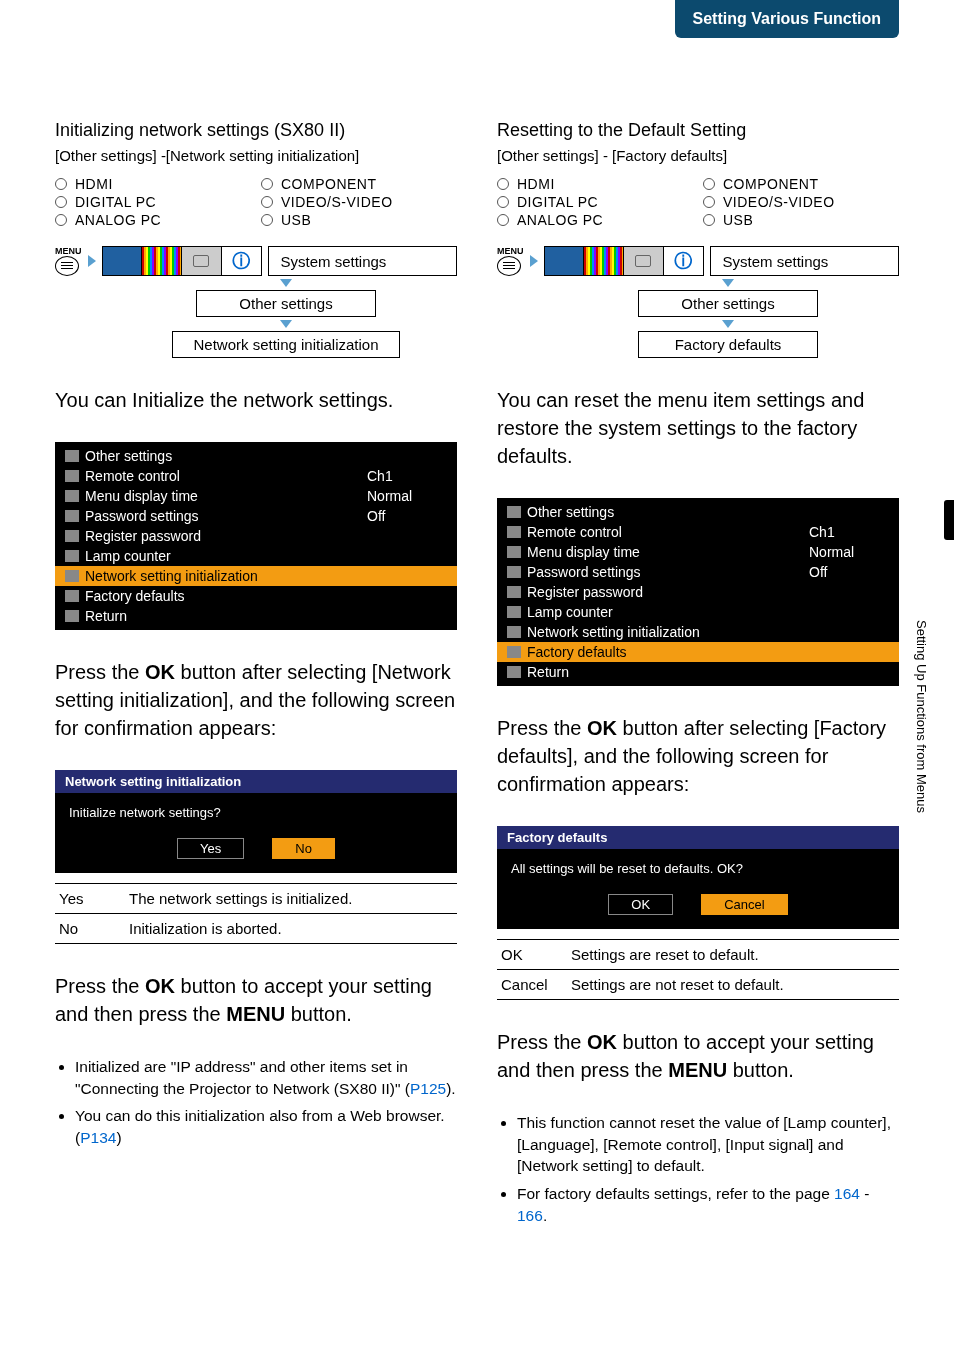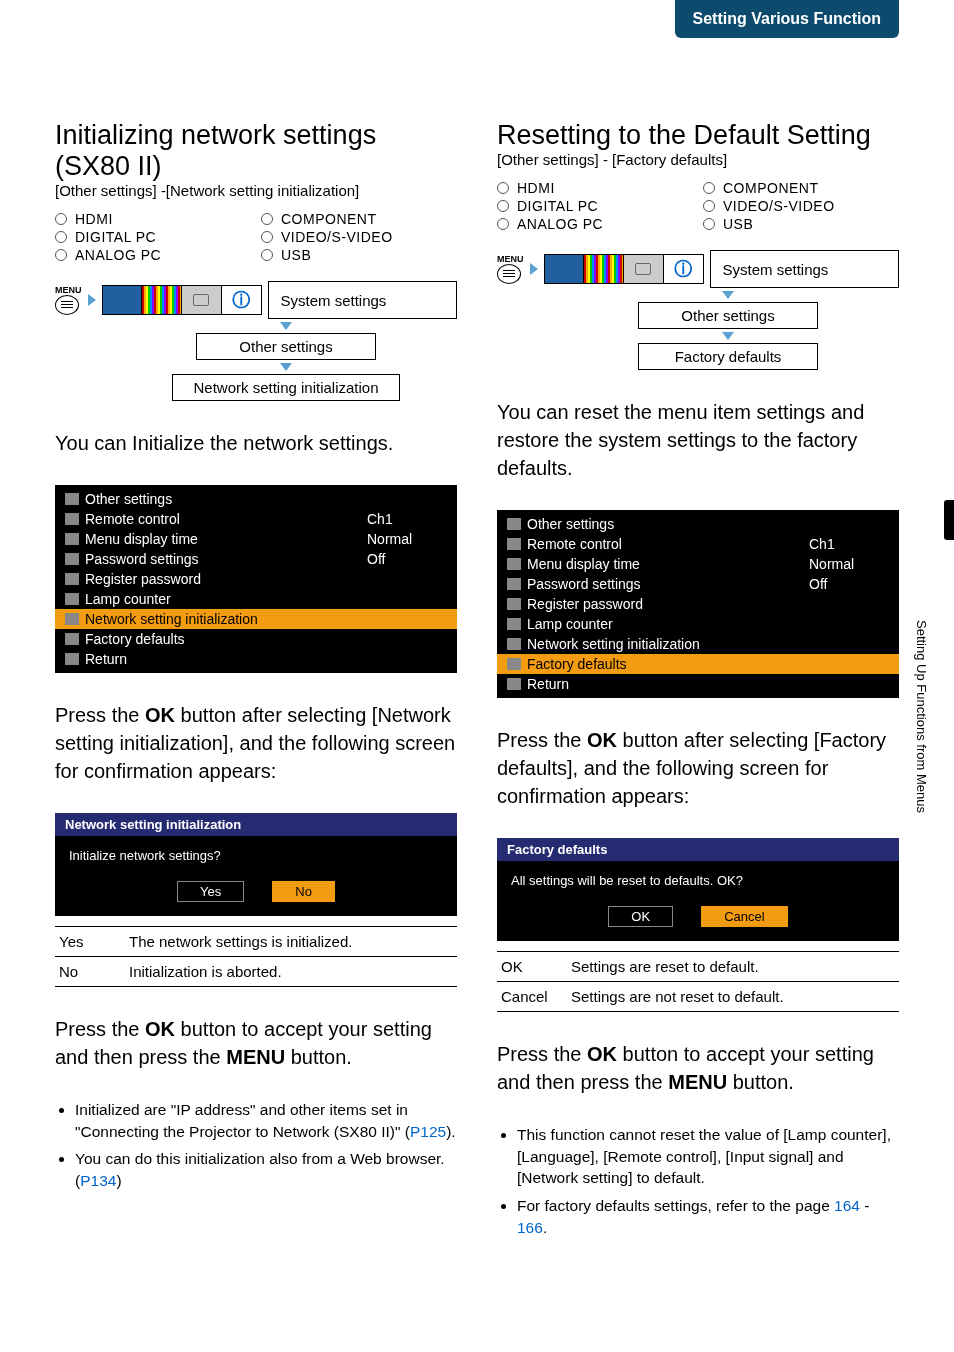--- a/index.html
+++ b/index.html
@@ -3,40 +3,40 @@
 <meta charset="utf-8">
 <style>
   * { box-sizing: border-box; margin: 0; padding: 0; }
   body { font-family: Arial, Helvetica, sans-serif; width: 954px; background: #fff; color: #000; }
   .page { position: relative; padding: 40px 55px 40px 55px; }
   .header-band { background: #0c4a6e; color: #fff; font-weight: bold; font-size: 16px; padding: 10px 18px; border-radius: 0 0 6px 6px; position: absolute; top: 0; right: 55px; }
   .tab-edge { position: absolute; right: 0; top: 500px; width: 10px; height: 40px; background: #000; border-radius: 3px 0 0 3px; }
   .side-text { position: absolute; right: 25px; top: 620px; writing-mode: vertical-rl; font-size: 13px; }
   .columns { display: flex; gap: 40px; margin-top: 80px; }
   .col { flex: 1; }
-  h2 { font-size: 27px; font-weight: normal; margin-bottom: 0; }
+  h2 { font-size: 18px; font-weight: normal; margin-bottom: 6px; }
   .subpath { font-size: 15px; margin-bottom: 12px; }
   .inputs { display: grid; grid-template-columns: 1fr 1fr; gap: 2px 10px; margin-bottom: 18px; }
   .input-item { display: flex; align-items: center; gap: 8px; font-size: 14px; letter-spacing: 0.5px; }
   .ring { width: 12px; height: 12px; border: 1.5px solid #555; border-radius: 50%; flex-shrink: 0; }
   .menu-chain { margin-bottom: 14px; }
   .sys-row { display: flex; align-items: center; gap: 6px; }
   .menu-label { font-size: 9px; font-weight: bold; text-align: center; }
   .menu-btn { width: 24px; height: 20px; border: 1.5px solid #000; border-radius: 50%; display: flex; align-items: center; justify-content: center; }
   .menu-btn-inner { width: 12px; height: 8px; background: repeating-linear-gradient(#000 0 1px, transparent 1px 3px); }
   .arrow-right { width: 0; height: 0; border-left: 8px solid #5aa0d0; border-top: 6px solid transparent; border-bottom: 6px solid transparent; }
   .tabs-box { display: flex; border: 1.5px solid #000; height: 30px; flex: 0 0 160px; }
   .tabs-box > div { flex: 1; border-right: 1px solid #000; display: flex; align-items: center; justify-content: center; }
   .tabs-box > div:last-child { border-right: none; }
   .tab-blue { background: #2060a0; }
   .tab-stripes { background: repeating-linear-gradient(90deg,#c00 0 2px,#fa0 2px 4px,#ff0 4px 6px,#0c0 6px 8px,#08f 8px 10px,#80f 10px 12px); }
   .tab-bulb { background: #ccc; }
   .tab-bulb::before { content: ""; width: 14px; height: 10px; border: 1px solid #666; border-radius: 2px; display: block; }
   .tab-info { color: #0066cc; font-weight: bold; font-size: 18px; }
-  .sys-label { border: 1.5px solid #000; padding: 4px 12px; font-size: 15px; height: 38px; display: flex; align-items: center; flex: 1; }
+  .sys-label { border: 1.5px solid #000; padding: 4px 12px; font-size: 15px; height: 30px; display: flex; align-items: center; flex: 1; }
   .box-chain { display: flex; flex-direction: column; align-items: center; margin-left: 60px; }
   .chain-box { border: 1.5px solid #000; padding: 4px 20px; font-size: 15px; min-width: 180px; text-align: center; }
   .arrow-down { width: 0; height: 0; border-top: 8px solid #5aa0d0; border-left: 6px solid transparent; border-right: 6px solid transparent; margin: 3px 0; }
   .body-text { font-size: 20px; line-height: 1.4; margin: 28px 0; }
   .osd { background: #000; color: #fff; font-size: 14px; padding: 4px 0; margin: 8px 0; }
   .osd-title { padding: 3px 10px; font-weight: bold; }
   .osd-row { display: flex; padding: 2px 10px; gap: 6px; align-items: center; }
   .osd-row.hl { background: #f39c12; color: #000; }
   .osd-icon { width: 14px; height: 12px; display: inline-block; background: #888; }
   .osd-label { flex: 1; }

